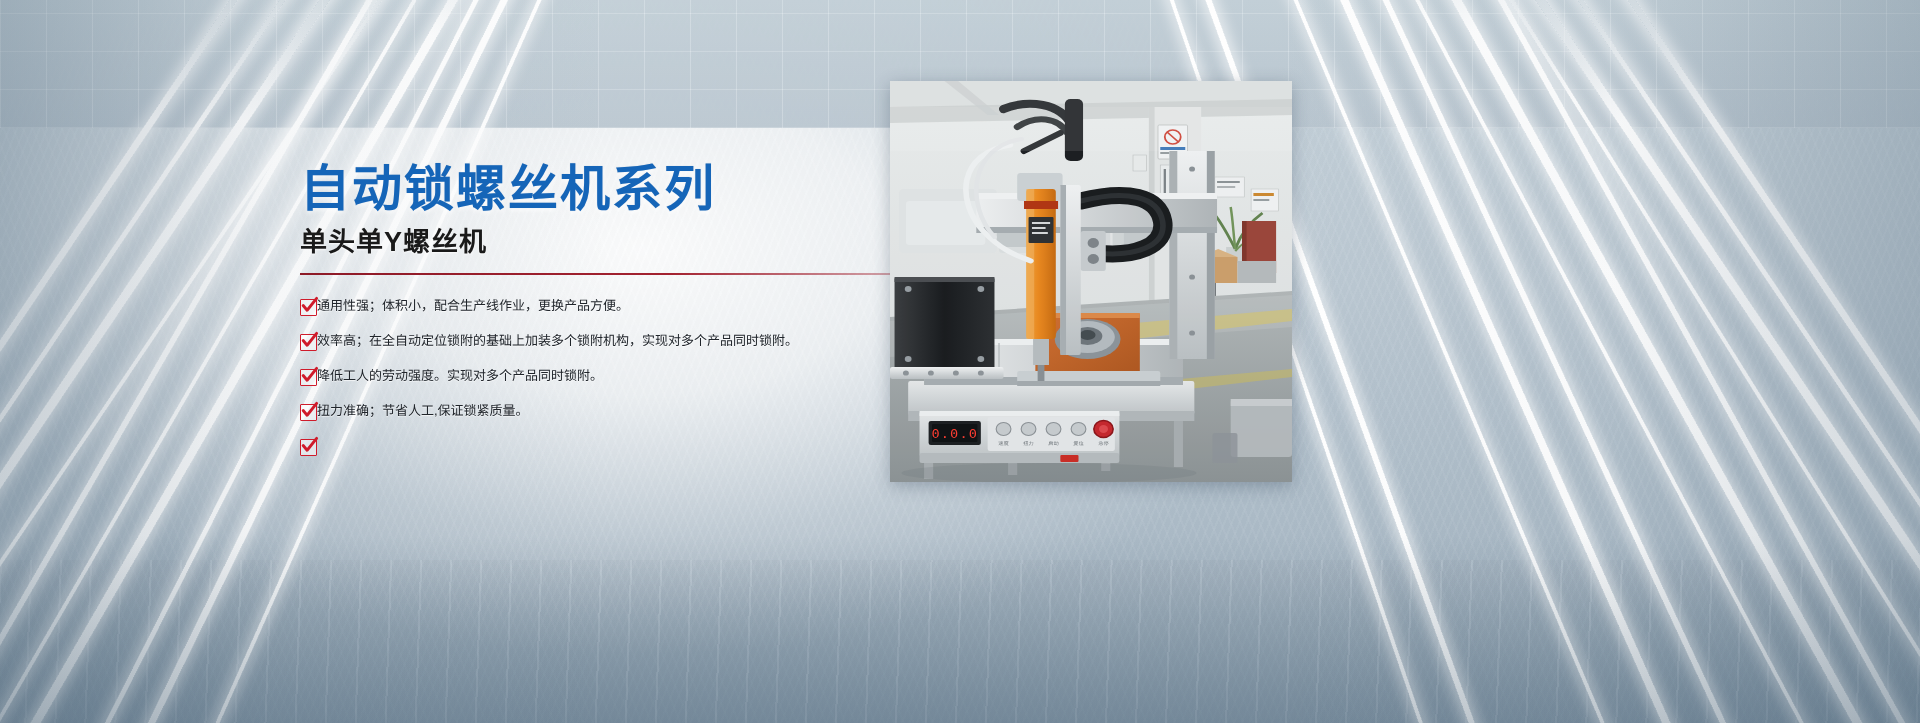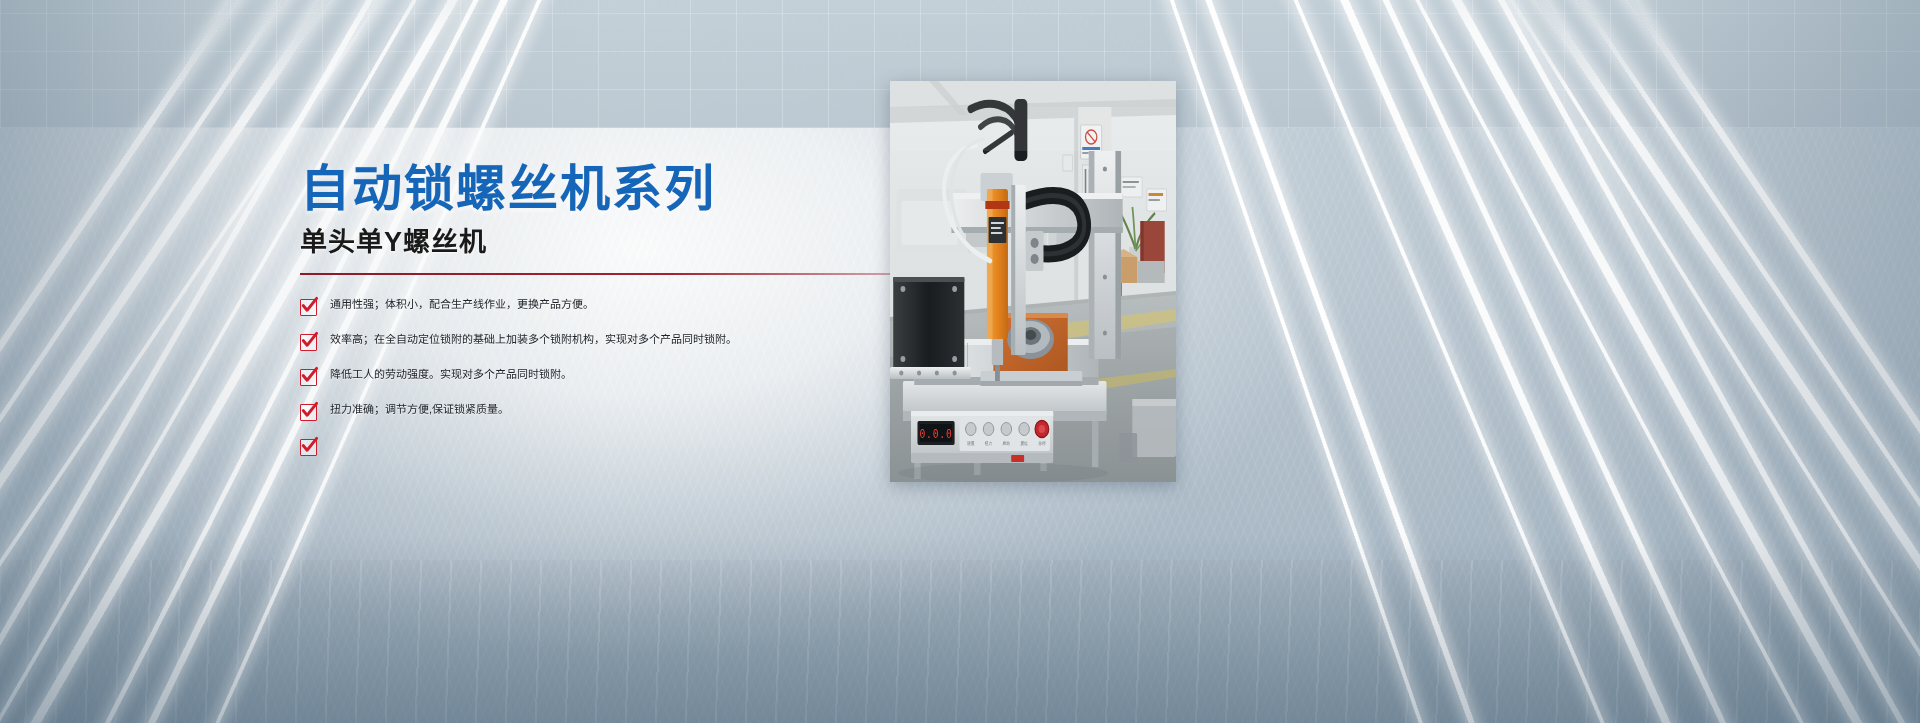--- a/index.html
+++ b/index.html
@@ -64,34 +64,34 @@
   .subtitle{
     margin-top:2px;font-size:27px;font-weight:700;color:#1a1a1a;letter-spacing:1px;
     text-shadow:0 1px 2px rgba(255,255,255,0.8);
   }
   .divider{
     margin-top:14px;width:675px;height:2px;
     background:linear-gradient(90deg,#8d1a27 0%, #a32230 55%, rgba(163,34,48,0.15) 100%);
   }
   .bullets{margin-top:22px;list-style:none;padding:0;}
   .bullet{
-    display:flex;align-items:flex-start;gap:13px;
+    display:flex;align-items:flex-start;
     margin-bottom:16px;
-    font-size:11px;color:#20252b;line-height:1.35;white-space:nowrap;
+    font-size:13px;color:#20252b;line-height:1.35;white-space:nowrap;
     text-shadow:0 1px 1px rgba(255,255,255,0.75);
   }
   .chk{
     flex:0 0 auto;width:15px;height:15px;margin-top:2px;position:relative;
     border:1.6px solid #cf1b2b;border-radius:1px;background:rgba(255,255,255,0.55);
   }
   .chk svg{position:absolute;left:-1px;top:-4px;width:19px;height:19px;}
 
   
   .photo{
-    position:absolute;left:890px;top:81px;width:286px;height:401px;
+    position:absolute;left:890px;top:81px;width:402px;height:401px;
     background:#9aa3a8;overflow:hidden;
     box-shadow:0 4px 16px rgba(40,60,80,0.32);
   }
   .photo svg{display:block;width:100%;height:100%;}
 </style>
 </head>
 <body>
 
 <div id="stage">
 
@@ -162,21 +162,21 @@
         <span>降低工人的劳动强度。实现对多个产品同时锁附。</span>
       </li>
 
 
       <li class="bullet">
         <span class="chk">
           <svg viewBox="0 0 24 24" aria-hidden="true">
               <path d="M4 12 L9 18 L21 3" fill="none" stroke="#cf1b2b" stroke-width="3.6" stroke-linecap="round" stroke-linejoin="round"></path>
             </svg>
         </span>
-        <span>扭力准确；调节方便,保证锁紧质量。</span>
+        <span>扭力准确；节省人工,保证锁紧质量。</span>
       </li>
 
       <li class="bullet">
         <span class="chk">
           <svg viewBox="0 0 24 24" aria-hidden="true">
               <path d="M4 12 L9 18 L21 3" fill="none" stroke="#cf1b2b" stroke-width="3.6" stroke-linecap="round" stroke-linejoin="round"></path>
             </svg>
         </span>
       </li>
 

